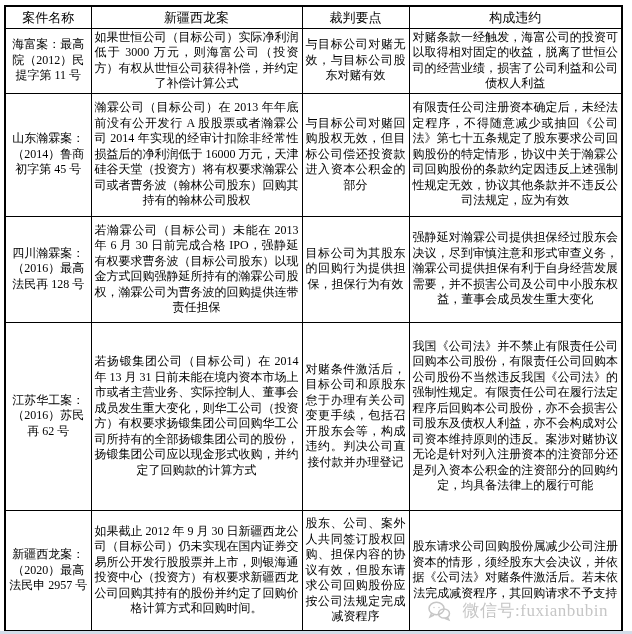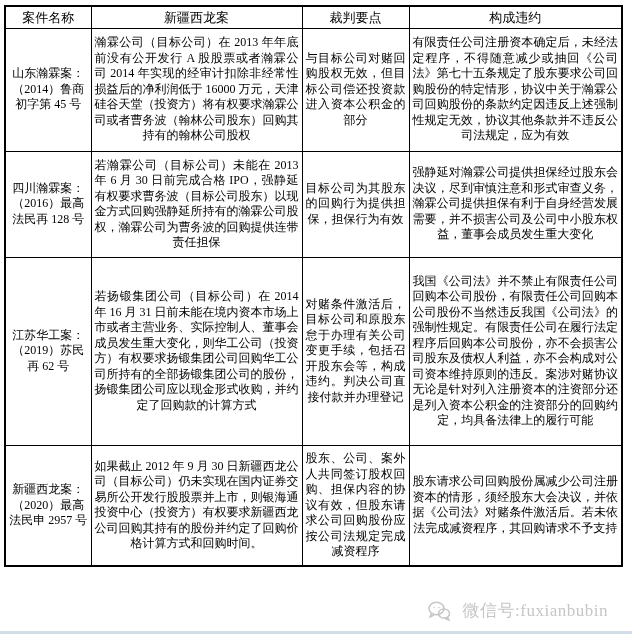--- a/index.html
+++ b/index.html
@@ -85,35 +85,41 @@
     </colgroup>
     <thead>
       <tr>
         <th>案件名称</th>
         <th>新疆西龙案</th>
         <th>裁判要点</th>
         <th>构成违约</th>
       </tr>
     </thead>
     <tbody>
+      <tr class="r1">
+        <td class="cell-case">海富案：最高院（2012）民提字第 11 号</td>
+        <td class="cell-clause">如果世恒公司（目标公司）实际净利润低于 3000 万元，则海富公司（投资方）有权从世恒公司获得补偿，并约定了补偿计算公式</td>
+        <td class="cell-holding">与目标公司对赌无效，与目标公司股东对赌有效</td>
+        <td class="cell-reason">对赌条款一经触发，海富公司的投资可以取得相对固定的收益，脱离了世恒公司的经营业绩，损害了公司利益和公司债权人利益</td>
+      </tr>
       <tr class="r2">
         <td class="cell-case">山东瀚霖案：（2014）鲁商初字第 45 号</td>
         <td class="cell-clause">瀚霖公司（目标公司）在 2013 年年底前没有公开发行 A 股股票或者瀚霖公司 2014 年实现的经审计扣除非经常性损益后的净利润低于 16000 万元，天津硅谷天堂（投资方）将有权要求瀚霖公司或者曹务波（翰林公司股东）回购其持有的翰林公司股权</td>
         <td class="cell-holding">与目标公司对赌回购股权无效，但目标公司偿还投资款进入资本公积金的部分</td>
         <td class="cell-reason">有限责任公司注册资本确定后，未经法定程序，不得随意减少或抽回《公司法》第七十五条规定了股东要求公司回购股份的特定情形，协议中关于瀚霖公司回购股份的条款约定因违反上述强制性规定无效，协议其他条款并不违反公司法规定，应为有效</td>
       </tr>
       <tr class="r3">
         <td class="cell-case">四川瀚霖案：（2016）最高法民再 128 号</td>
         <td class="cell-clause">若瀚霖公司（目标公司）未能在 2013 年 6 月 30 日前完成合格 IPO，强静延有权要求曹务波（目标公司股东）以现金方式回购强静延所持有的瀚霖公司股权，瀚霖公司为曹务波的回购提供连带责任担保</td>
         <td class="cell-holding">目标公司为其股东的回购行为提供担保，担保行为有效</td>
         <td class="cell-reason">强静延对瀚霖公司提供担保经过股东会决议，尽到审慎注意和形式审查义务，瀚霖公司提供担保有利于自身经营发展需要，并不损害公司及公司中小股东权益，董事会成员发生重大变化</td>
       </tr>
       <tr class="r4">
-        <td class="cell-case">江苏华工案：（2019）苏民再 62 号</td>
-        <td class="cell-clause">若扬锻集团公司（目标公司）在 2014 年 16 月 31 日前未能在境内资本市场上市或者主营业务、实际控制人、董事会成员发生重大变化，则华工公司（投资方）有权要求扬锻集团公司回购华工公司所持有的全部扬锻集团公司的股份，扬锻集团公司应以现金形式收购，并约定了回购款的计算方式</td>
+        <td class="cell-case">江苏华工案：（2016）苏民再 62 号</td>
+        <td class="cell-clause">若扬锻集团公司（目标公司）在 2014 年 13 月 31 日前未能在境内资本市场上市或者主营业务、实际控制人、董事会成员发生重大变化，则华工公司（投资方）有权要求扬锻集团公司回购华工公司所持有的全部扬锻集团公司的股份，扬锻集团公司应以现金形式收购，并约定了回购款的计算方式</td>
         <td class="cell-holding">对赌条件激活后，目标公司和原股东怠于办理有关公司变更手续，包括召开股东会等，构成违约。判决公司直接付款并办理登记</td>
         <td class="cell-reason">我国《公司法》并不禁止有限责任公司回购本公司股份，有限责任公司回购本公司股份不当然违反我国《公司法》的强制性规定。有限责任公司在履行法定程序后回购本公司股份，亦不会损害公司股东及债权人利益，亦不会构成对公司资本维持原则的违反。案涉对赌协议无论是针对列入注册资本的注资部分还是列入资本公积金的注资部分的回购约定，均具备法律上的履行可能</td>
       </tr>
       <tr class="r5">
         <td class="cell-case">新疆西龙案：（2020）最高法民申 2957 号</td>
         <td class="cell-clause">如果截止 2012 年 9 月 30 日新疆西龙公司（目标公司）仍未实现在国内证券交易所公开发行股股票并上市，则银海通投资中心（投资方）有权要求新疆西龙公司回购其持有的股份并约定了回购价格计算方式和回购时间。</td>
         <td class="cell-holding">股东、公司、案外人共同签订股权回购、担保内容的协议有效，但股东请求公司回购股份应按公司法规定完成减资程序</td>
         <td class="cell-reason">股东请求公司回购股份属减少公司注册资本的情形，须经股东大会决议，并依据《公司法》对赌条件激活后。若未依法完成减资程序，其回购请求不予支持</td>
       </tr>
     </tbody>

